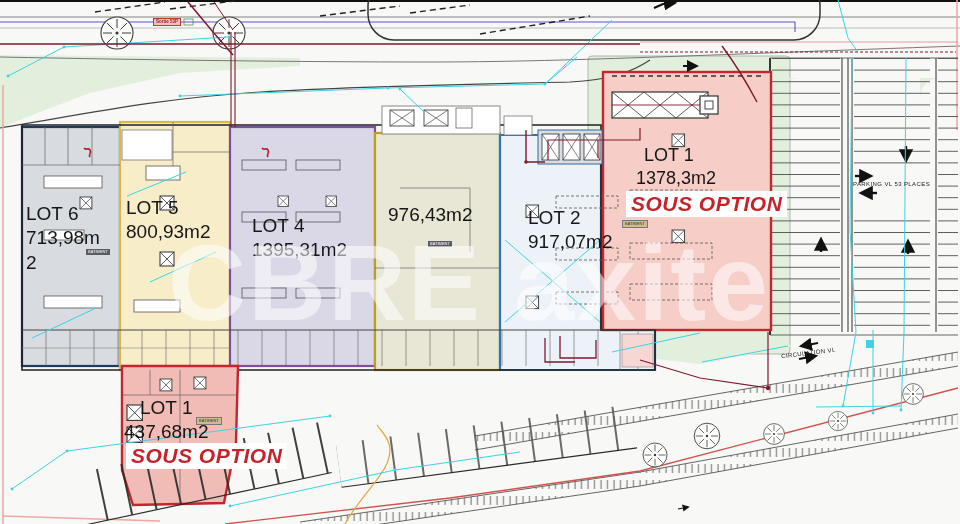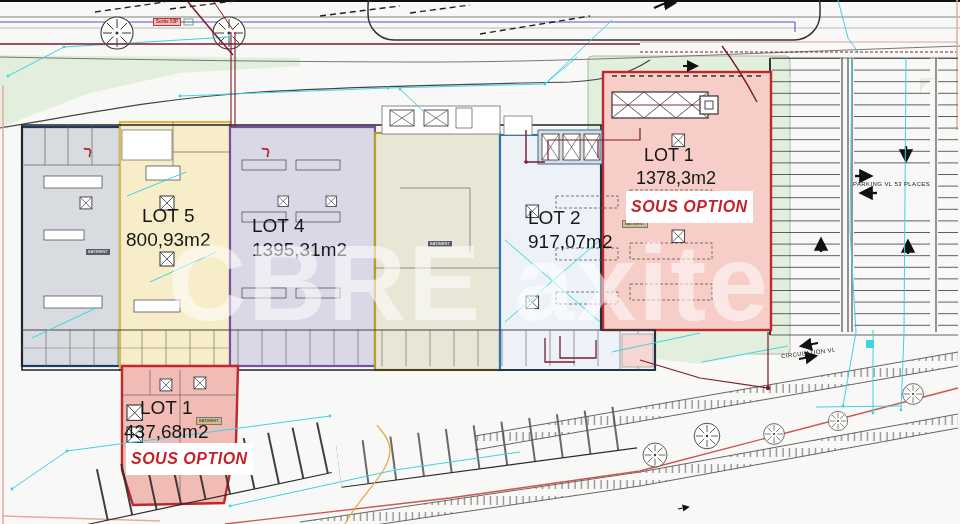--- a/index.html
+++ b/index.html
@@ -3,21 +3,21 @@
 <meta charset="utf-8">
 <style>
   html,body{margin:0;padding:0;background:#ffffff;}
   #stage{position:relative;width:960px;height:524px;overflow:hidden;
          background:#f8f8f6;font-family:"Liberation Sans",sans-serif;}
   #stage svg{position:absolute;left:0;top:0;}
   .lbl{position:absolute;color:#161616;line-height:1.28;font-size:19px;
        font-family:"Liberation Sans",sans-serif;white-space:nowrap;z-index:4;}
   .lot6w{width:80px;word-break:break-all;white-space:normal;}
   .opt{position:absolute;z-index:5;background:#ffffff;color:#c4232b;
-       font-style:italic;font-weight:700;font-size:16px;padding:7px 5px;
+       font-style:italic;font-weight:700;font-size:21px;padding:1px 5px;
        letter-spacing:.5px;white-space:nowrap;}
   .tinylbl{position:absolute;z-index:4;color:#222;font-size:6px;
        letter-spacing:.4px;white-space:nowrap;}
   .badge{position:absolute;z-index:4;font-size:4px;line-height:1.5;
        padding:0 2px;white-space:nowrap;}
   .badge.dark{background:#5b5b66;color:#fff;}
   .badge.tan{background:#cdbd8d;color:#333;border:.5px solid #777;}
   .exitbox{position:absolute;left:153px;top:18px;width:26px;z-index:4;
        background:#f5bfc2;border:1px solid #c0392b;color:#a4202a;
        font-size:4.5px;line-height:1.25;text-align:center;font-weight:700;
@@ -259,29 +259,34 @@
 
   <g fill="none">
     <path d="M654,8 L663,4 L674,3" stroke="#111" stroke-width="2.2" marker-end="url(#ah)"></path>
     <path d="M683,66 H696" stroke="#111" stroke-width="2" marker-end="url(#ah)"></path>
     <path d="M818,343 L802,346" stroke="#111" stroke-width="2.2" marker-end="url(#ah)"></path>
     <path d="M799,359 L815,356" stroke="#111" stroke-width="2.2" marker-end="url(#ah)"></path>
     <path d="M678,509 L688,507" stroke="#111" stroke-width="1.2" marker-end="url(#ah)"></path>
   </g>
 </svg>
 
-<div class="lbl" id="lot5-label" style="left:126px;top:204px;text-align:center;">
+<div class="lbl" id="lot6-label" style="left:26px;top:202px;">
+  <span class="nm">LOT 6</span>
+  <span class="ar lot6w">713,98m2</span>
+</div>
+<div class="lbl" id="lot5-label" style="left:126px;top:196px;">
   <span class="nm">LOT 5</span>
   <span class="ar">800,93m2</span>
 </div>
 <div class="lbl" id="lot4-label" style="left:252px;top:214px;">
   <span class="nm">LOT 4</span>
   <span class="ar">1395,31m2</span>
 </div>
 <div class="lbl" id="lot3-label" style="left:388px;top:203px;">
+  <span class="ar">976,43m2</span>
 </div>
 <div class="lbl" id="lot2-label" style="left:528px;top:206px;">
   <span class="nm">LOT 2</span>
   <span class="ar">917,07m2</span>
 </div>
 <div class="lbl" id="lot1-label" style="left:636px;top:144px;font-size:18px;">
   <span class="nm">LOT 1</span>
   <span class="ar">1378,3m2</span>
 </div>
 <div class="lbl" id="lot7-label" style="left:124px;top:396px;">

